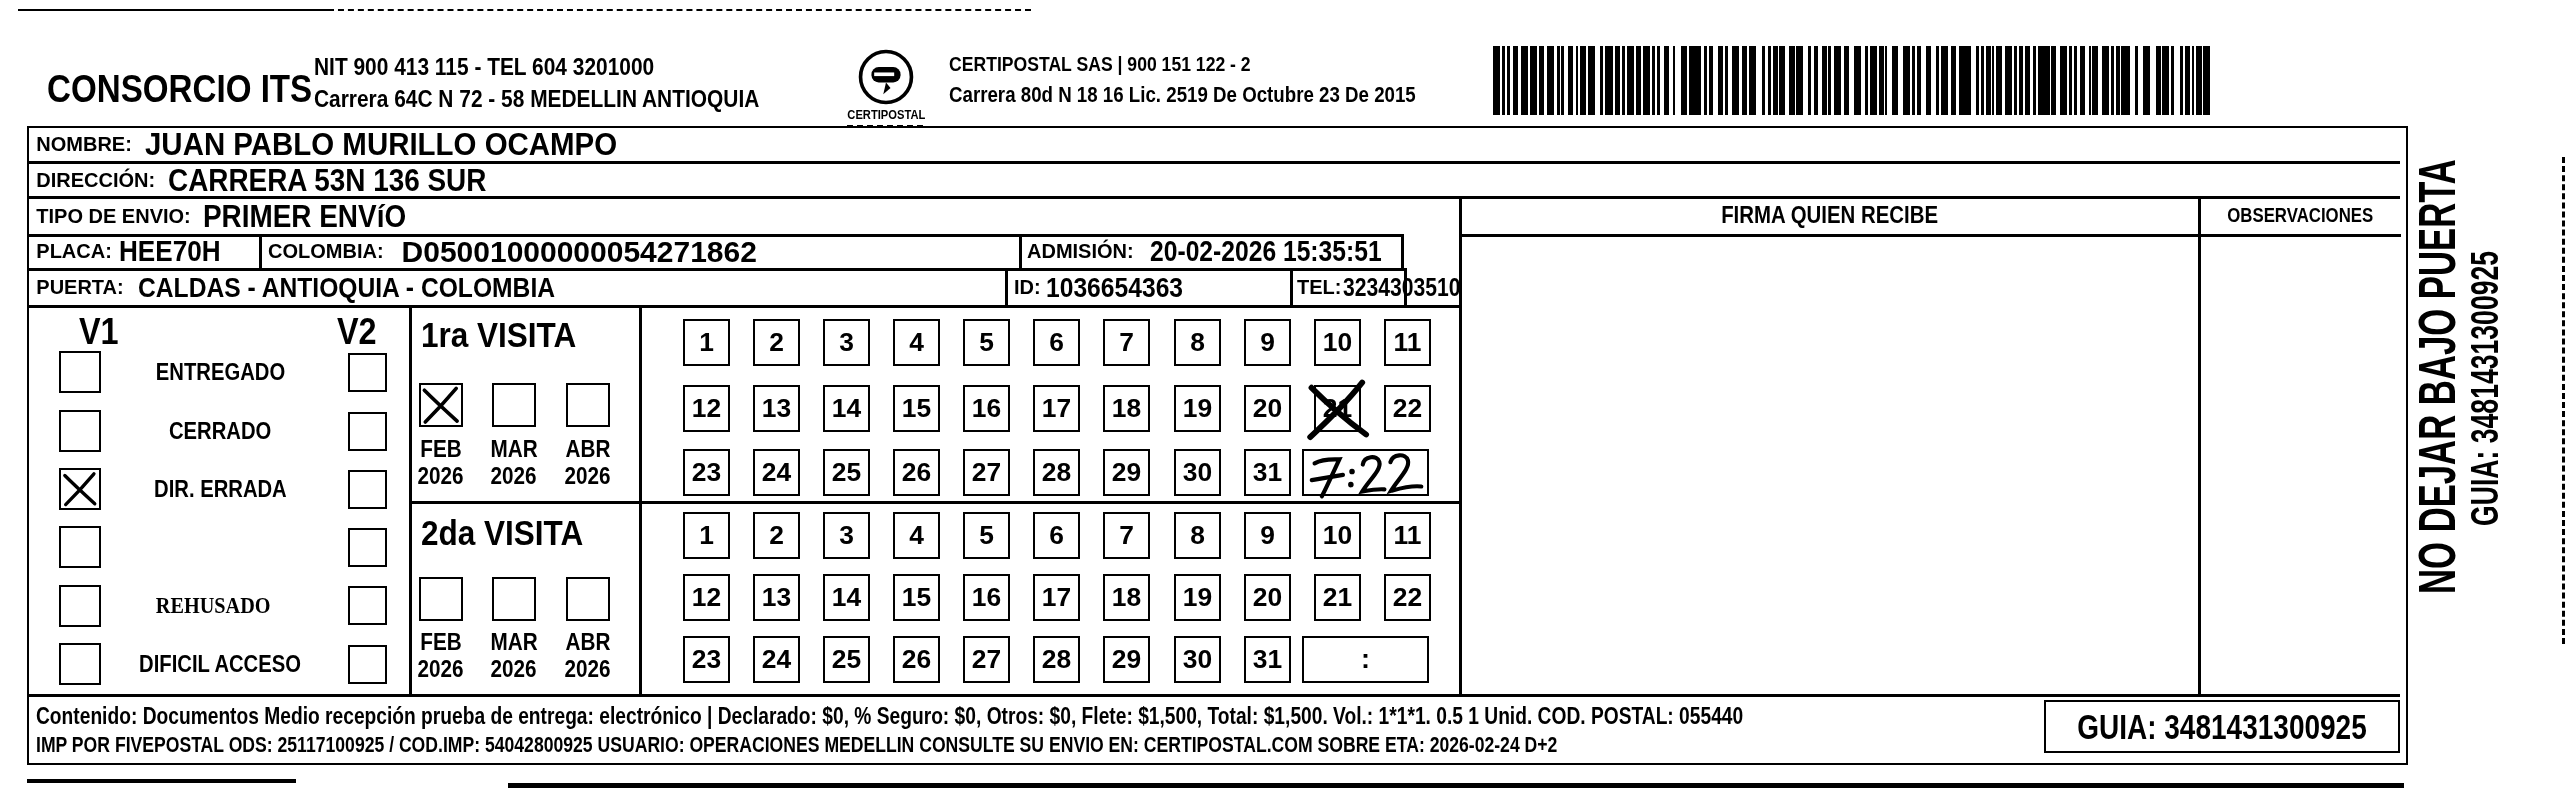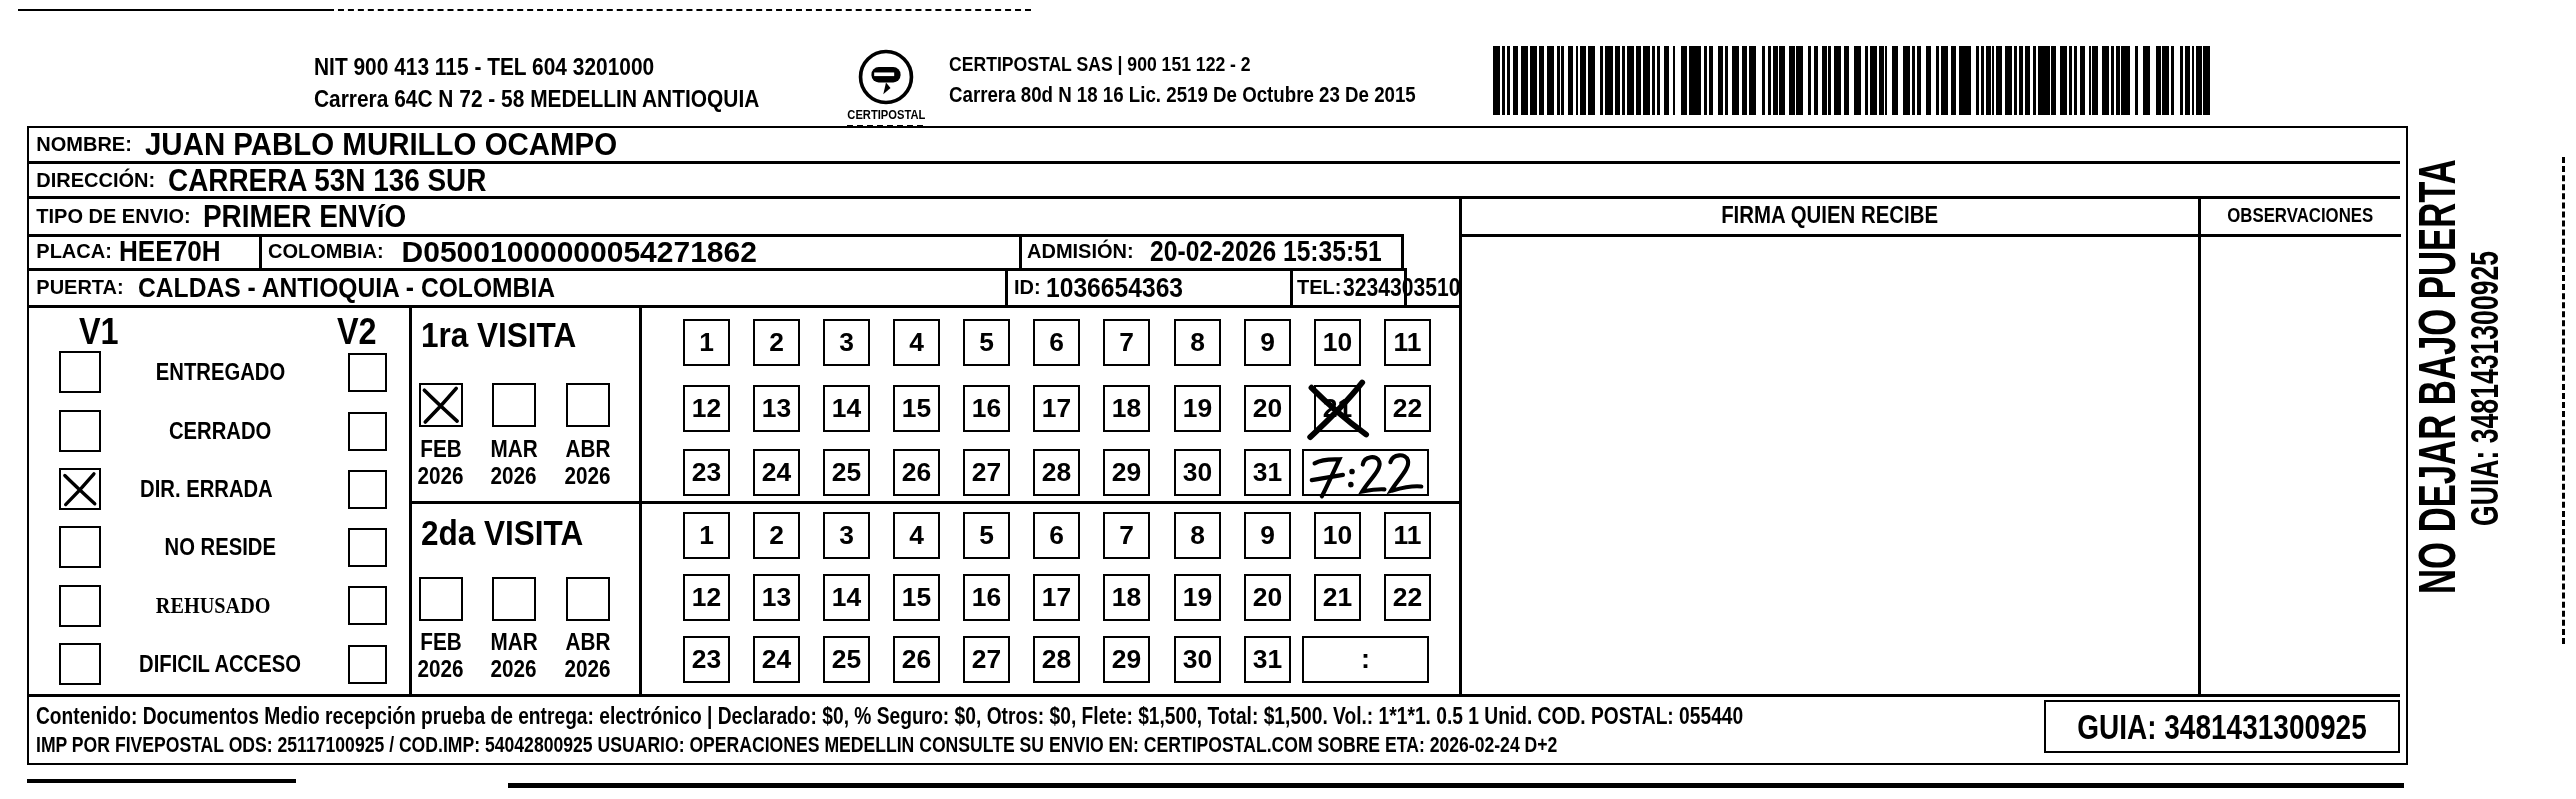--- a/index.html
+++ b/index.html
@@ -31,20 +31,23 @@
 <body>
 
 <div class="page">
 
   <div class="abs" style="left:18px;top:9px;width:310px;border-top:2.7px solid #000;"></div>
   <div class="abs" style="left:328px;top:9px;width:703px;border-top:2.7px dashed #000;"></div>
   <div class="abs" style="left:2562px;top:157px;height:487px;border-left:3.6px dashed #000;"></div>
   <div class="abs" style="left:27px;top:779px;width:269px;height:3.6px;background:#000;"></div>
   <div class="abs" style="left:508px;top:783px;width:1896px;height:4.6px;background:#000;"></div>
 
+  <div class="abs" style="left:47px;top:67px;font-size:39px;">
+    <span class="cx s85">CONSORCIO ITS</span>
+  </div>
   <div class="abs" style="left:314px;top:51px;font-size:24.6px;line-height:32px;">
     <div><span class="cx s85">NIT 900 413 115 - TEL 604 3201000</span></div>
     <div><span class="cx s85">Carrera 64C N 72 - 58 MEDELLIN ANTIOQUIA</span></div>
   </div>
 
   <div class="abs" style="left:836px;top:47px;width:100px;text-align:center;">
     <svg width="60" height="60" viewBox="0 0 66 66">
       <circle cx="33" cy="33" r="28" fill="none" stroke="#000" stroke-width="4"></circle>
       <rect x="17" y="22" width="32" height="17" rx="8" fill="#000"></rect>
       <rect x="20" y="28" width="22" height="4" fill="#fff"></rect>
@@ -236,28 +239,25 @@
         <div class="cb" style="left: 30px; top: 105px; width: 42px; height: 42px;"></div>
         <div class="statuslab" style="left: 77px; top: 105px; width: 229px; height: 42px;">
           <span class="cxc s88">CERRADO</span>
         </div>
         <div class="cb" style="left: 319px; top: 107px; width: 39px; height: 39px;"></div>
         <div class="cb" style="left: 30px; top: 163px; width: 42px; height: 42px;">
           <svg class="xmark" viewBox="0 0 50 50" style="left: -1.8px; top: -1.8px; width: calc(100% + 3.6px); height: calc(100% + 3.6px);">
             <path d="M7 9 C18 20 31 32 43 43 M42 7 C31 20 19 33 8 44" fill="none" stroke="#000" stroke-width="4" stroke-linecap="round"></path>
           </svg>
         </div>
-        <div class="statuslab" style="left: 63px; top: 163px; width: 229px; height: 42px;">
+        <div class="statuslab" style="left: 77px; top: 163px; width: 229px; height: 42px;">
           <span class="cxc s88">DIR. ERRADA</span>
         </div>
         <div class="cb" style="left: 319px; top: 165px; width: 39px; height: 39px;"></div>
         <div class="cb" style="left: 30px; top: 221px; width: 42px; height: 42px;"></div>
-        <div class="statuslab" style="left: 77px; top: 221px; width: 229px; height: 42px;">
-          <span class="cxc s88">NO RESIDE</span>
-        </div>
         <div class="cb" style="left: 319px; top: 223px; width: 39px; height: 39px;"></div>
         <div class="cb" style="left: 30px; top: 280px; width: 42px; height: 42px;"></div>
         <div class="statuslab" style="left: 70px; top: 280px; width: 229px; height: 42px; font-family: Liberation Serif, serif;">
           <span class="cxc s88">REHUSADO</span>
         </div>
         <div class="cb" style="left: 319px; top: 281px; width: 39px; height: 39px;"></div>
         <div class="cb" style="left: 30px; top: 338px; width: 42px; height: 42px;"></div>
         <div class="statuslab" style="left: 77px; top: 338px; width: 229px; height: 42px;">
           <span class="cxc s88">DIFICIL ACCESO</span>
         </div>

